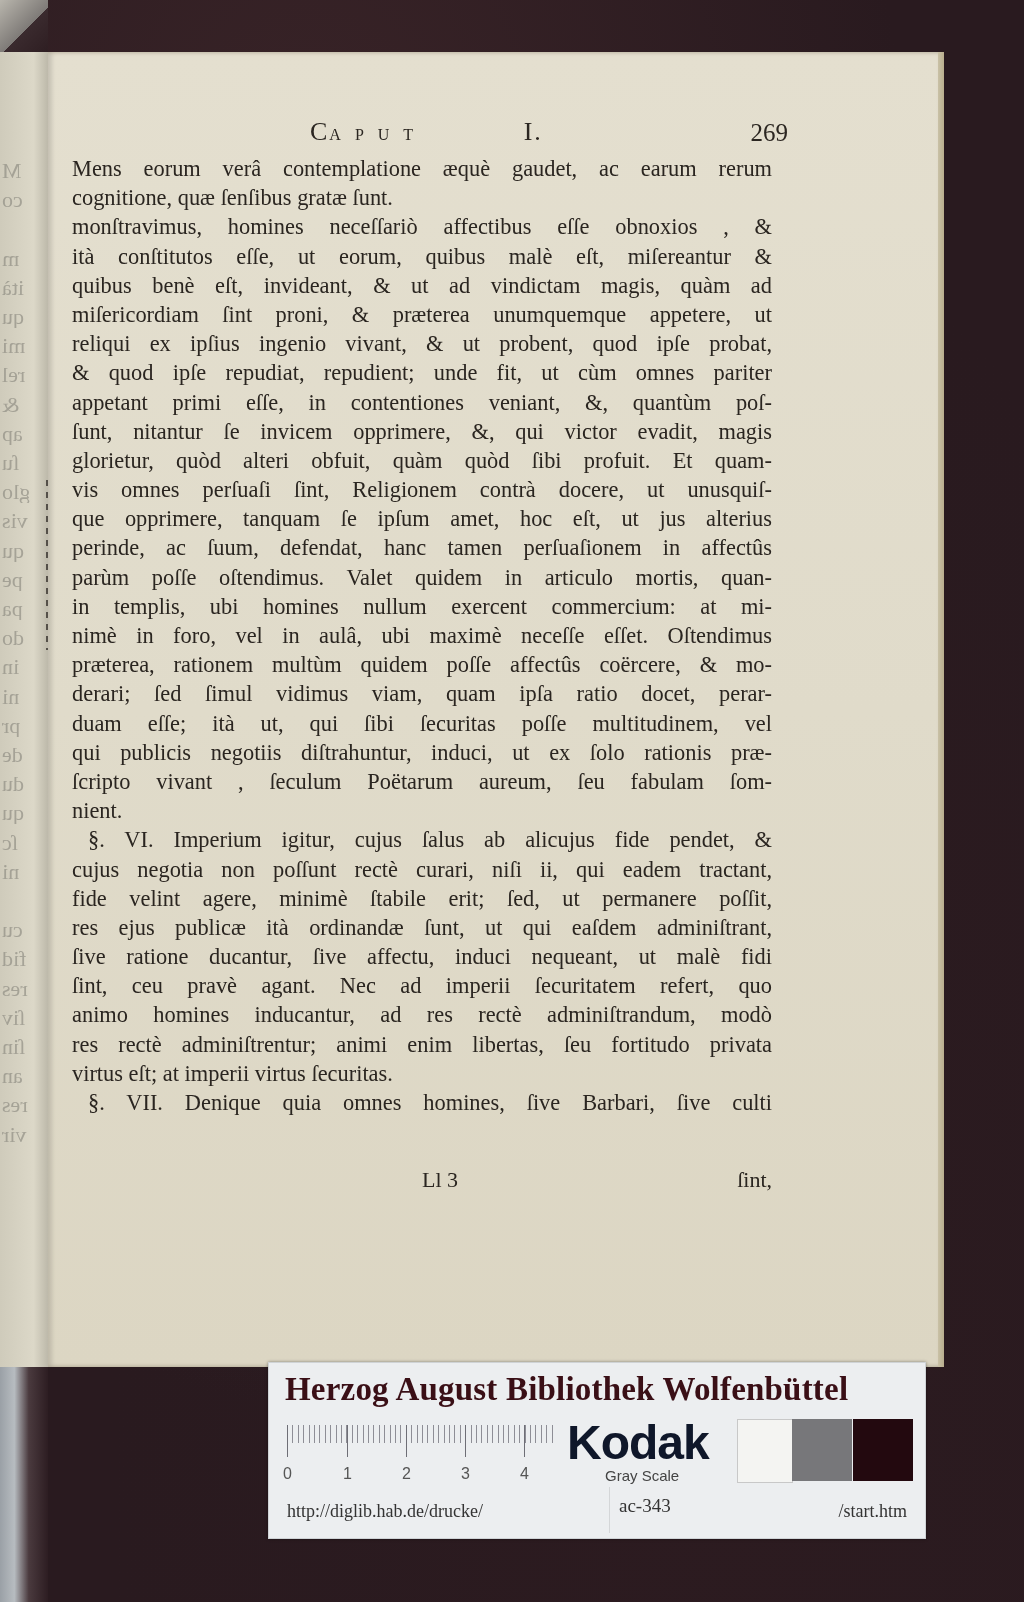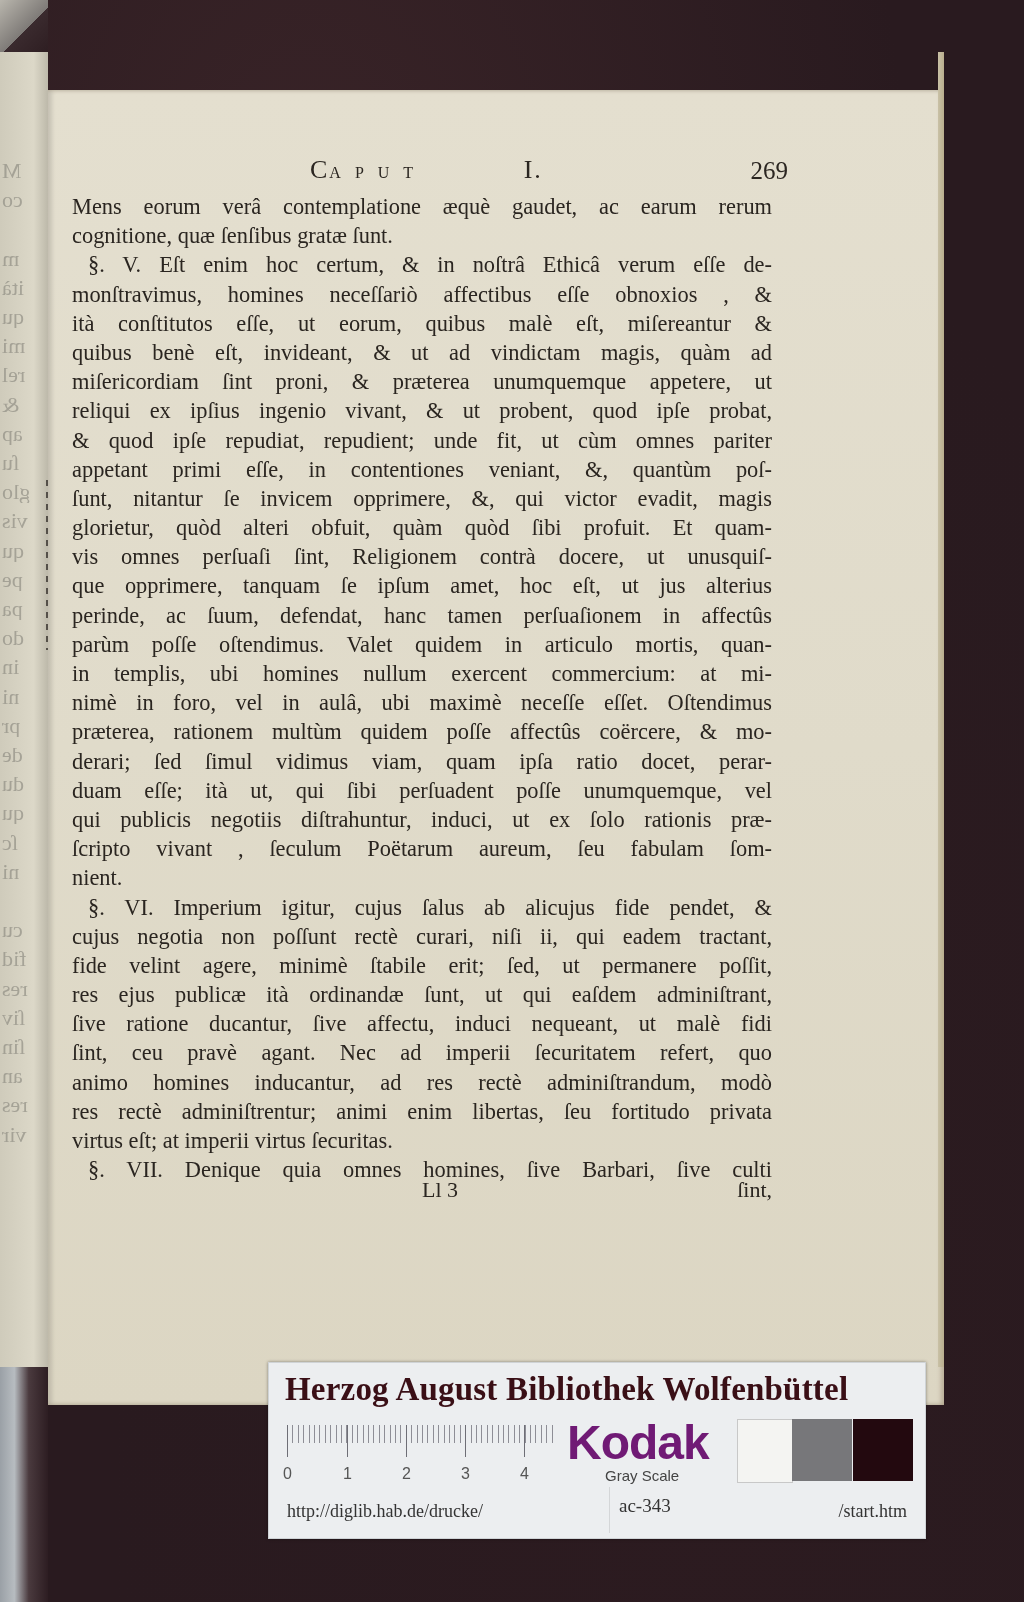--- a/index.html
+++ b/index.html
@@ -37,21 +37,20 @@
   .gutter-marks {
     position: absolute; left: 46px; top: 480px; width: 3px; height: 170px;
     background: repeating-linear-gradient(180deg, #3a3530 0 6px, transparent 6px 12px);
     opacity: .8;
   }
   
   .page {
     position: absolute; left: 48px; top: 52px; width: 896px; height: 1315px;
     background: linear-gradient(180deg, #e4dfcf 0%, #e0dbca 50%, #dcd6c3 100%);
     box-shadow: inset -3px 0 4px rgba(120,100,70,.35), inset 4px 0 4px rgba(0,0,0,.12);
-    margin-top: 38px;
   }
   .page-edge {
     position: absolute; left: 938px; top: 52px; width: 6px; height: 1315px;
     background: linear-gradient(90deg, #c9c1a6, #b9ae8e);
   }
   .running-head {
     position: absolute; left: 0; top: 65px; width: 896px; height: 40px;
   }
   .running-title {
     position: absolute; left: 262px; top: 0; font-size: 26px; color: #2b2621;
@@ -63,21 +62,21 @@
   }
   .body-text {
     position: absolute; left: 24px; top: 102px; width: 700px;
     color: #2a2520; font-size: 22.4px; line-height: 29.2px;
     text-align: justify;
   }
   .body-text .line { display: block; white-space: nowrap; text-align-last: justify; height: 29.2px; }
   .body-text .line.last { text-align-last: left; }
   .body-text .indent { padding-left: 16px; }
   .signature-row {
-    position: absolute; left: 24px; top: 1087px; width: 700px; height: 30px;
+    position: absolute; left: 24px; top: 1115px; width: 700px; height: 30px;
     font-size: 22px; color: #2a2520;
   }
   .signature-row .sig { position: absolute; left: 350px; }
   .signature-row .catch { position: absolute; right: 0; }
   
   .card {
     position: absolute; left: 268px; top: 1362px; width: 656px; height: 175px;
     background: #eceef0; border: 1px solid #cfd3d6;
     box-shadow: 0 0 3px rgba(0,0,0,.4);
   }
@@ -91,21 +90,21 @@
       repeating-linear-gradient(90deg, #8e8e96 0 1px, transparent 1px 5.4px);
     -webkit-mask: linear-gradient(180deg, #000 0 55%, transparent 55%);
   }
   .ruler-major { position: absolute; top: 62px; width: 1px; height: 32px; background: #6e6e76; }
   .ruler-num {
     position: absolute; top: 102px; font-family: "Liberation Sans", sans-serif;
     font-size: 16px; color: #555;
   }
   .kodak {
     position: absolute; left: 298px; top: 52px; font-family: "Liberation Sans", sans-serif;
-    font-weight: bold; font-size: 48px; color: #701a75; letter-spacing: -1px;
+    font-weight: bold; font-size: 48px; color: #0f172a; letter-spacing: -1px;
   }
   .grayscale-label {
     position: absolute; left: 336px; top: 104px; font-family: "Liberation Sans", sans-serif;
     font-size: 15px; color: #444;
   }
   .swatch { position: absolute; top: 56px; height: 62px; }
   .swatch.white { left: 468px; width: 54px; background: #f4f4f2; border: 1px solid #c8c8c8; }
   .swatch.gray { left: 523px; width: 60px; background: #77777a; }
   .swatch.black { left: 584px; width: 60px; background: #23090f; }
   .card-url {
@@ -170,39 +169,38 @@
     <div class="running-title">
       <span>C</span><span class="small">APUT</span>
       <span style="margin-left:88px">I.</span>
     </div>
     <div class="page-number">269</div>
   </div>
 
   <div class="body-text" id="body-text">
       <span class="line">Mens eorum verâ contemplatione æquè gaudet,  ac earum rerum</span>
       <span class="line last">cognitione,  quæ ſenſibus gratæ ſunt.</span>
-      <span class="line indent">§. V.  Eſt enim hoc certum,  &amp; in noſtrâ Ethicâ verum eſſe de-</span>
       <span class="line">monſtravimus,  homines neceſſariò affectibus eſſe obnoxios ,  &amp;</span>
       <span class="line">ità conſtitutos eſſe,  ut eorum,  quibus malè eſt,  miſereantur &amp;</span>
       <span class="line">quibus benè eſt,  invideant,  &amp; ut ad vindictam magis,  quàm ad</span>
       <span class="line">miſericordiam ſint proni,  &amp; præterea unumquemque appetere,  ut</span>
       <span class="line">reliqui ex ipſius ingenio vivant,  &amp; ut probent,  quod ipſe probat,</span>
       <span class="line">&amp; quod ipſe repudiat,  repudient;  unde fit,  ut cùm omnes pariter</span>
       <span class="line">appetant primi eſſe,  in contentiones veniant,  &amp;,  quantùm poſ-</span>
       <span class="line">ſunt,  nitantur ſe invicem opprimere, &amp;,  qui victor evadit,  magis</span>
       <span class="line">glorietur,  quòd alteri obfuit,  quàm quòd ſibi profuit.  Et quam-</span>
       <span class="line">vis omnes perſuaſi ſint,  Religionem contrà docere,  ut unusquiſ-</span>
       <span class="line">que opprimere,  tanquam ſe ipſum amet,  hoc eſt,  ut jus alterius</span>
       <span class="line">perinde, ac ſuum,  defendat,  hanc tamen perſuaſionem in affectûs</span>
       <span class="line">parùm poſſe oſtendimus.  Valet quidem in articulo mortis,  quan-</span>
       <span class="line">in templis,  ubi homines nullum exercent commercium:  at mi-</span>
       <span class="line">nimè in foro,  vel in aulâ,  ubi maximè neceſſe eſſet.  Oſtendimus</span>
       <span class="line">præterea, rationem multùm quidem poſſe affectûs coërcere, &amp; mo-</span>
       <span class="line">derari;  ſed ſimul vidimus viam,  quam ipſa ratio docet,  perar-</span>
-      <span class="line">duam eſſe;  ità ut,  qui ſibi perſuadent poſſe unumquemque,  vel</span>
+      <span class="line">duam eſſe;  ità ut,  qui ſibi ſecuritas poſſe multitudinem,  vel</span>
       <span class="line">qui publicis negotiis diſtrahuntur,  induci,  ut ex ſolo rationis præ-</span>
       <span class="line">ſcripto vivant ,  ſeculum Poëtarum aureum,  ſeu fabulam ſom-</span>
       <span class="line last">nient.</span>
       <span class="line indent">§. VI.  Imperium igitur,  cujus ſalus ab alicujus fide pendet,  &amp;</span>
       <span class="line">cujus negotia non poſſunt rectè curari,  niſi ii,  qui eadem tractant,</span>
       <span class="line">fide velint agere,  minimè ſtabile erit;  ſed,  ut permanere poſſit,</span>
       <span class="line">res ejus publicæ ità ordinandæ ſunt,  ut qui eaſdem adminiſtrant,</span>
       <span class="line">ſive ratione ducantur,  ſive affectu,  induci nequeant,  ut malè fidi</span>
       <span class="line">ſint,  ceu pravè agant.  Nec ad imperii ſecuritatem refert,  quo</span>
       <span class="line">animo homines inducantur,  ad res rectè adminiſtrandum,  modò</span>

